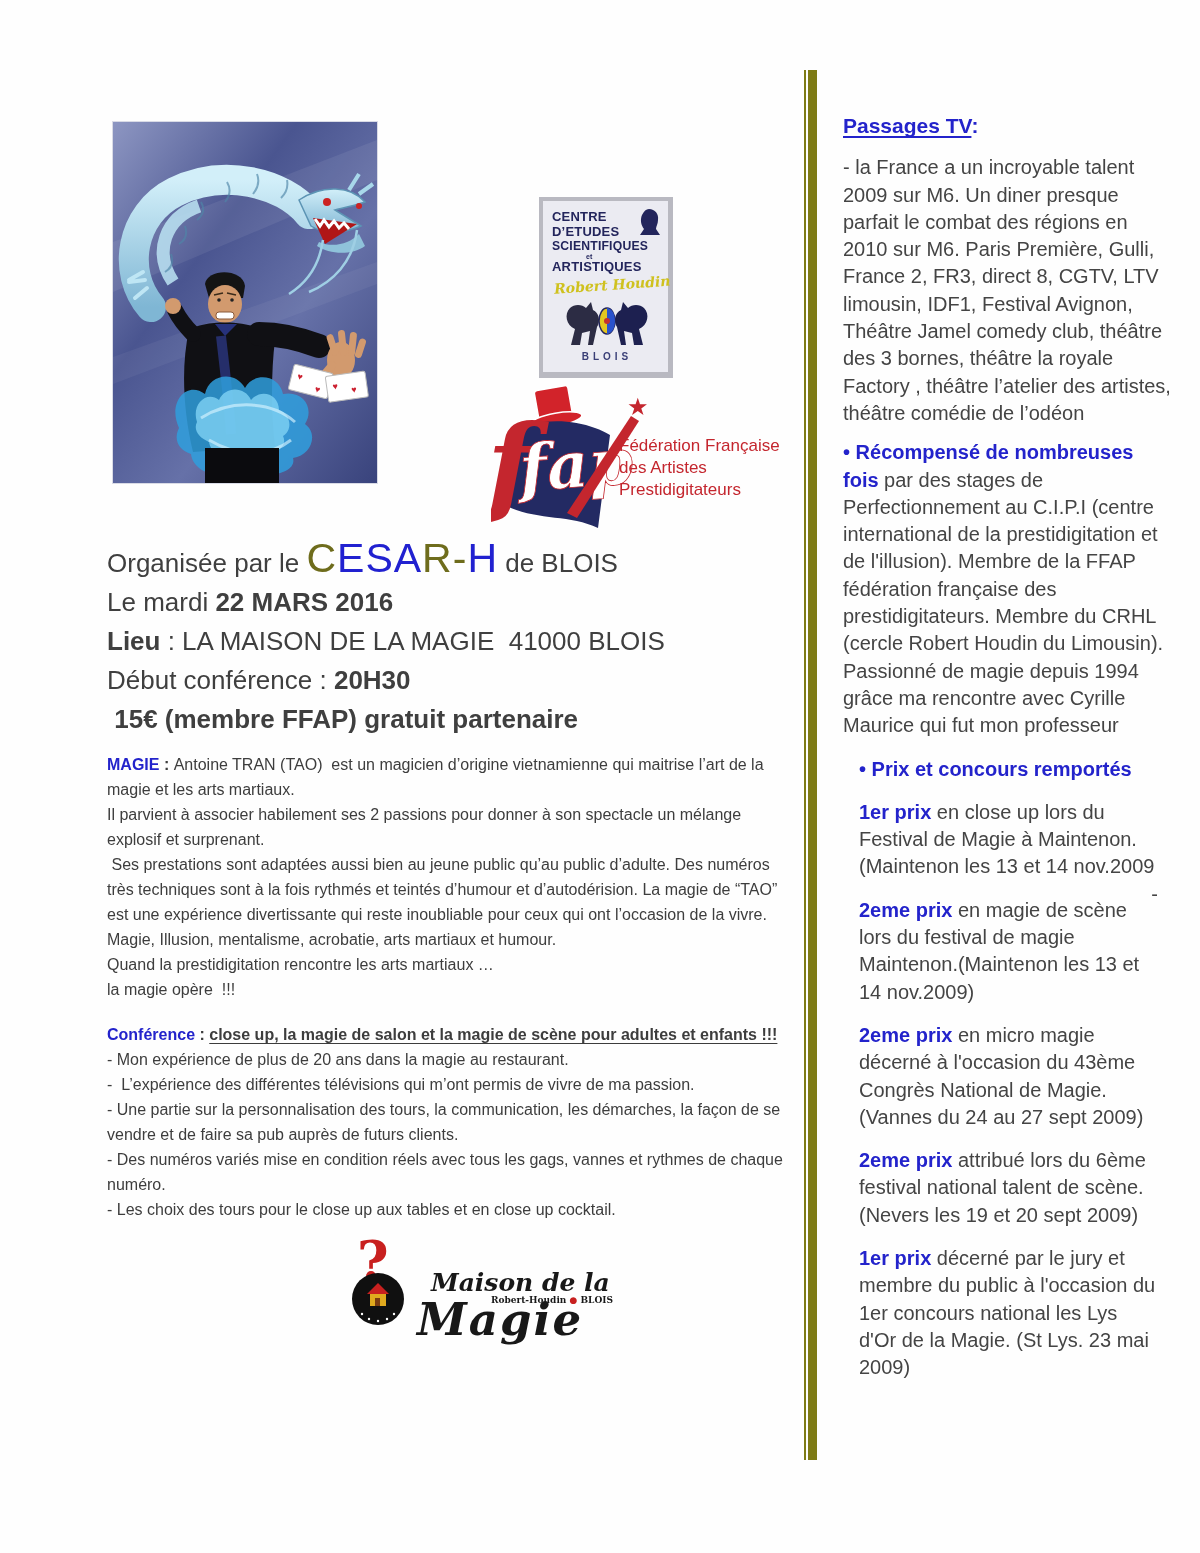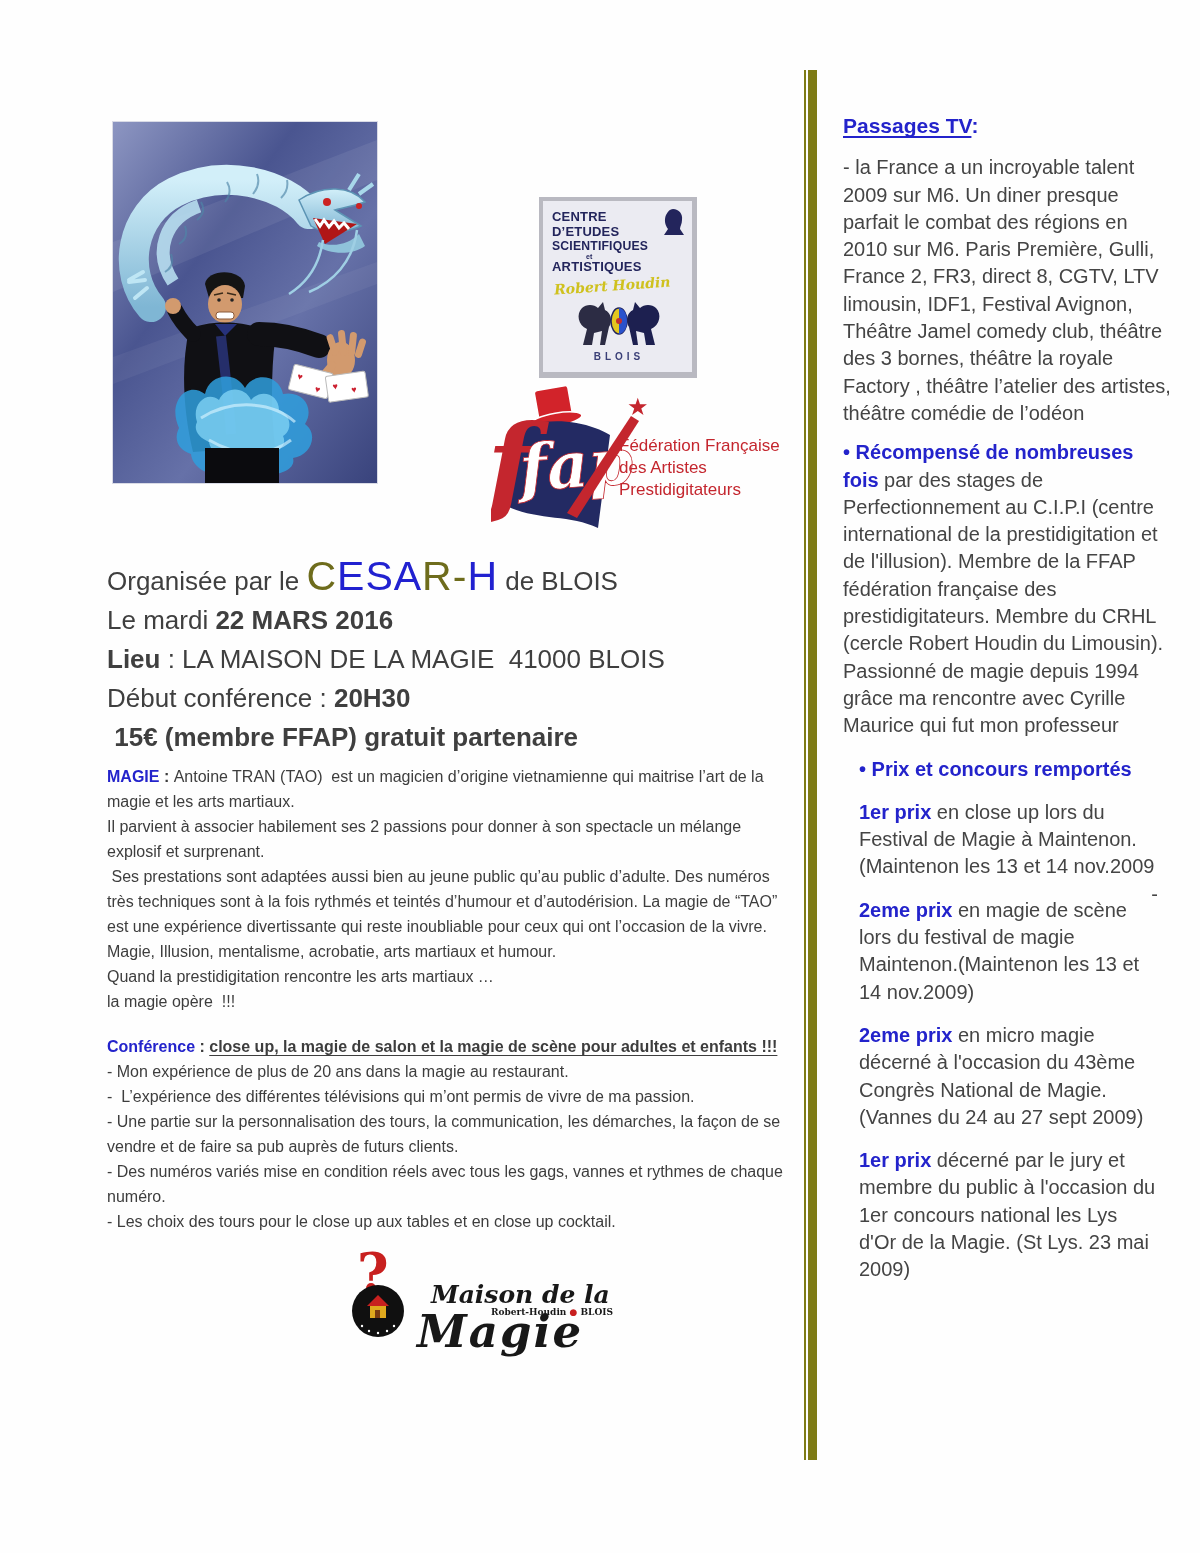--- a/index.html
+++ b/index.html
@@ -4,50 +4,50 @@
 <style>
   html,body{margin:0;padding:0;background:#ffffff;}
   .page{position:relative;width:1200px;height:1553px;background:#fefefe;overflow:hidden;
         font-family:"Liberation Sans",sans-serif;color:#3e3e3e;}
 
   
   .photo{position:absolute;left:113px;top:122px;width:264px;height:361px;display:block;
          box-shadow:0 0 0 1px #d9dbe6;}
 
   
-  .cesa{position:absolute;left:539px;top:197px;width:158px;height:181px;
+  .cesa{position:absolute;left:539px;top:197px;width:134px;height:181px;
         background:#b9b9c1;padding:4px 5px 6px 4px;box-sizing:border-box;}
   .cesa-inner{position:relative;width:100%;height:100%;background:#ebebf2;
               padding:8px 6px 4px 9px;box-sizing:border-box;}
   .cesa-line{font-weight:bold;color:#23255c;font-size:13px;line-height:15px;letter-spacing:.2px;}
   .cesa-line.small{font-size:12.2px;}
   .cesa-et{font-size:7px;font-weight:bold;color:#23255c;line-height:5px;margin-left:34px;}
   .cesa-head{position:absolute;right:7px;top:7px;}
   .cesa-sig{font-family:"DejaVu Serif",serif;font-style:italic;font-weight:bold;
             color:#cfc11e;font-size:14px;transform:rotate(-4deg);margin:3px 0 0 2px;white-space:nowrap;}
   .cesa-animals{display:block;margin:2px auto 0;}
   .cesa-city{text-align:center;color:#3a3f77;font-size:10px;letter-spacing:4px;font-weight:bold;}
 
   
   .ffap{position:absolute;left:491px;top:385px;}
 
   
   .vline-thin{position:absolute;left:804px;top:70px;width:2px;height:1390px;background:#7e7b15;}
   .vline-thick{position:absolute;left:808px;top:70px;width:9px;height:1390px;background:#7e7b15;}
 
   
-  .main{position:absolute;left:107px;top:554px;width:692px;}
+  .main{position:absolute;left:107px;top:536px;width:692px;}
   .run{white-space:pre-wrap;}
   .t-line{font-size:26px;line-height:39px;color:#3f3f3f;}
   .b{font-weight:bold;}
   .cesar-name{font-size:41px;line-height:44px;letter-spacing:1px;}
   .ol{color:#6e6c1c;}
   .bl{color:#2121d0;}
   .blue{color:#2323cb;}
-  .body-block{font-size:16px;line-height:25px;margin-top:7px;color:#3d3d3d;}
+  .body-block{font-size:16px;line-height:25px;margin-top:13px;color:#3d3d3d;}
   .body-block p{margin:0;}
   .u{text-decoration:underline;text-decoration-skip-ink:none;text-underline-offset:3px;}
 
   
   .maison{margin:16px 0 0 240px;display:flex;align-items:flex-start;gap:8px;width:300px;}
   .m-text{position:relative;width:200px;font-family:"DejaVu Serif",serif;color:#181818;margin-top:32px;}
   .m-line1{font-size:25px;font-weight:bold;font-style:italic;line-height:26px;margin-left:14px;white-space:nowrap;}
   .m-sub{font-size:9px;font-weight:bold;text-align:right;line-height:9px;margin:0 4px 0 0;white-space:nowrap;}
   .m-dot{color:#c8201f;}
   .m-line2{font-size:45px;font-weight:bold;font-style:italic;line-height:40px;margin-top:-5px;letter-spacing:2px;white-space:nowrap;}
@@ -237,16 +237,17 @@
 
     <p class="sb-p"><span class="run">- la France a un incroyable talent 2009 sur M6. Un diner presque parfait le combat des régions en 2010 sur M6. Paris Première, Gulli, France 2, FR3, direct 8, CGTV, LTV limousin, IDF1, Festival Avignon, Théâtre Jamel comedy club, théâtre des 3 bornes, théâtre la royale Factory , théâtre l’atelier des artistes, théâtre comédie de l’odéon</span></p>
 
     <p class="sb-p tight"><span class="bb run">• Récompensé de nombreuses fois</span><span class="run"> par des stages de Perfectionnement au C.I.P.I (centre international de la prestidigitation et de l'illusion). Membre de la FFAP fédération française des prestidigitateurs. Membre du CRHL (cercle Robert Houdin du Limousin). Passionné de magie depuis 1994 grâce ma rencontre avec Cyrille Maurice qui fut mon professeur</span></p>
 
     <p class="prize"><span class="bb run">• Prix et concours remportés</span></p>
 
     <p class="prize"><span class="bb run">1er prix</span><span class="run"> en close up lors du Festival de Magie à Maintenon. (Maintenon les 13 et 14 nov.2009</span><span class="dash run">-</span></p>
     <p class="prize"><span class="bb run">2eme prix</span><span class="run"> en magie de scène lors du festival de magie Maintenon.(Maintenon les 13 et 14 nov.2009)</span></p>
     <p class="prize"><span class="bb run">2eme prix</span><span class="run"> en micro magie décerné à l'occasion du 43ème Congrès National de Magie. (Vannes du 24 au 27 sept 2009)</span></p>
+    <p class="prize"><span class="bb run">2eme prix</span><span class="run"> attribué lors du 6ème festival national talent de scène. (Nevers les 19 et 20 sept 2009)</span></p>
     <p class="prize"><span class="bb run">1er prix</span><span class="run"> décerné par le jury et membre du public à l'occasion du 1er concours national les Lys d'Or de la Magie. (St Lys. 23 mai 2009)</span></p>
   </div>
 
 </div>
 
 </body></html>

